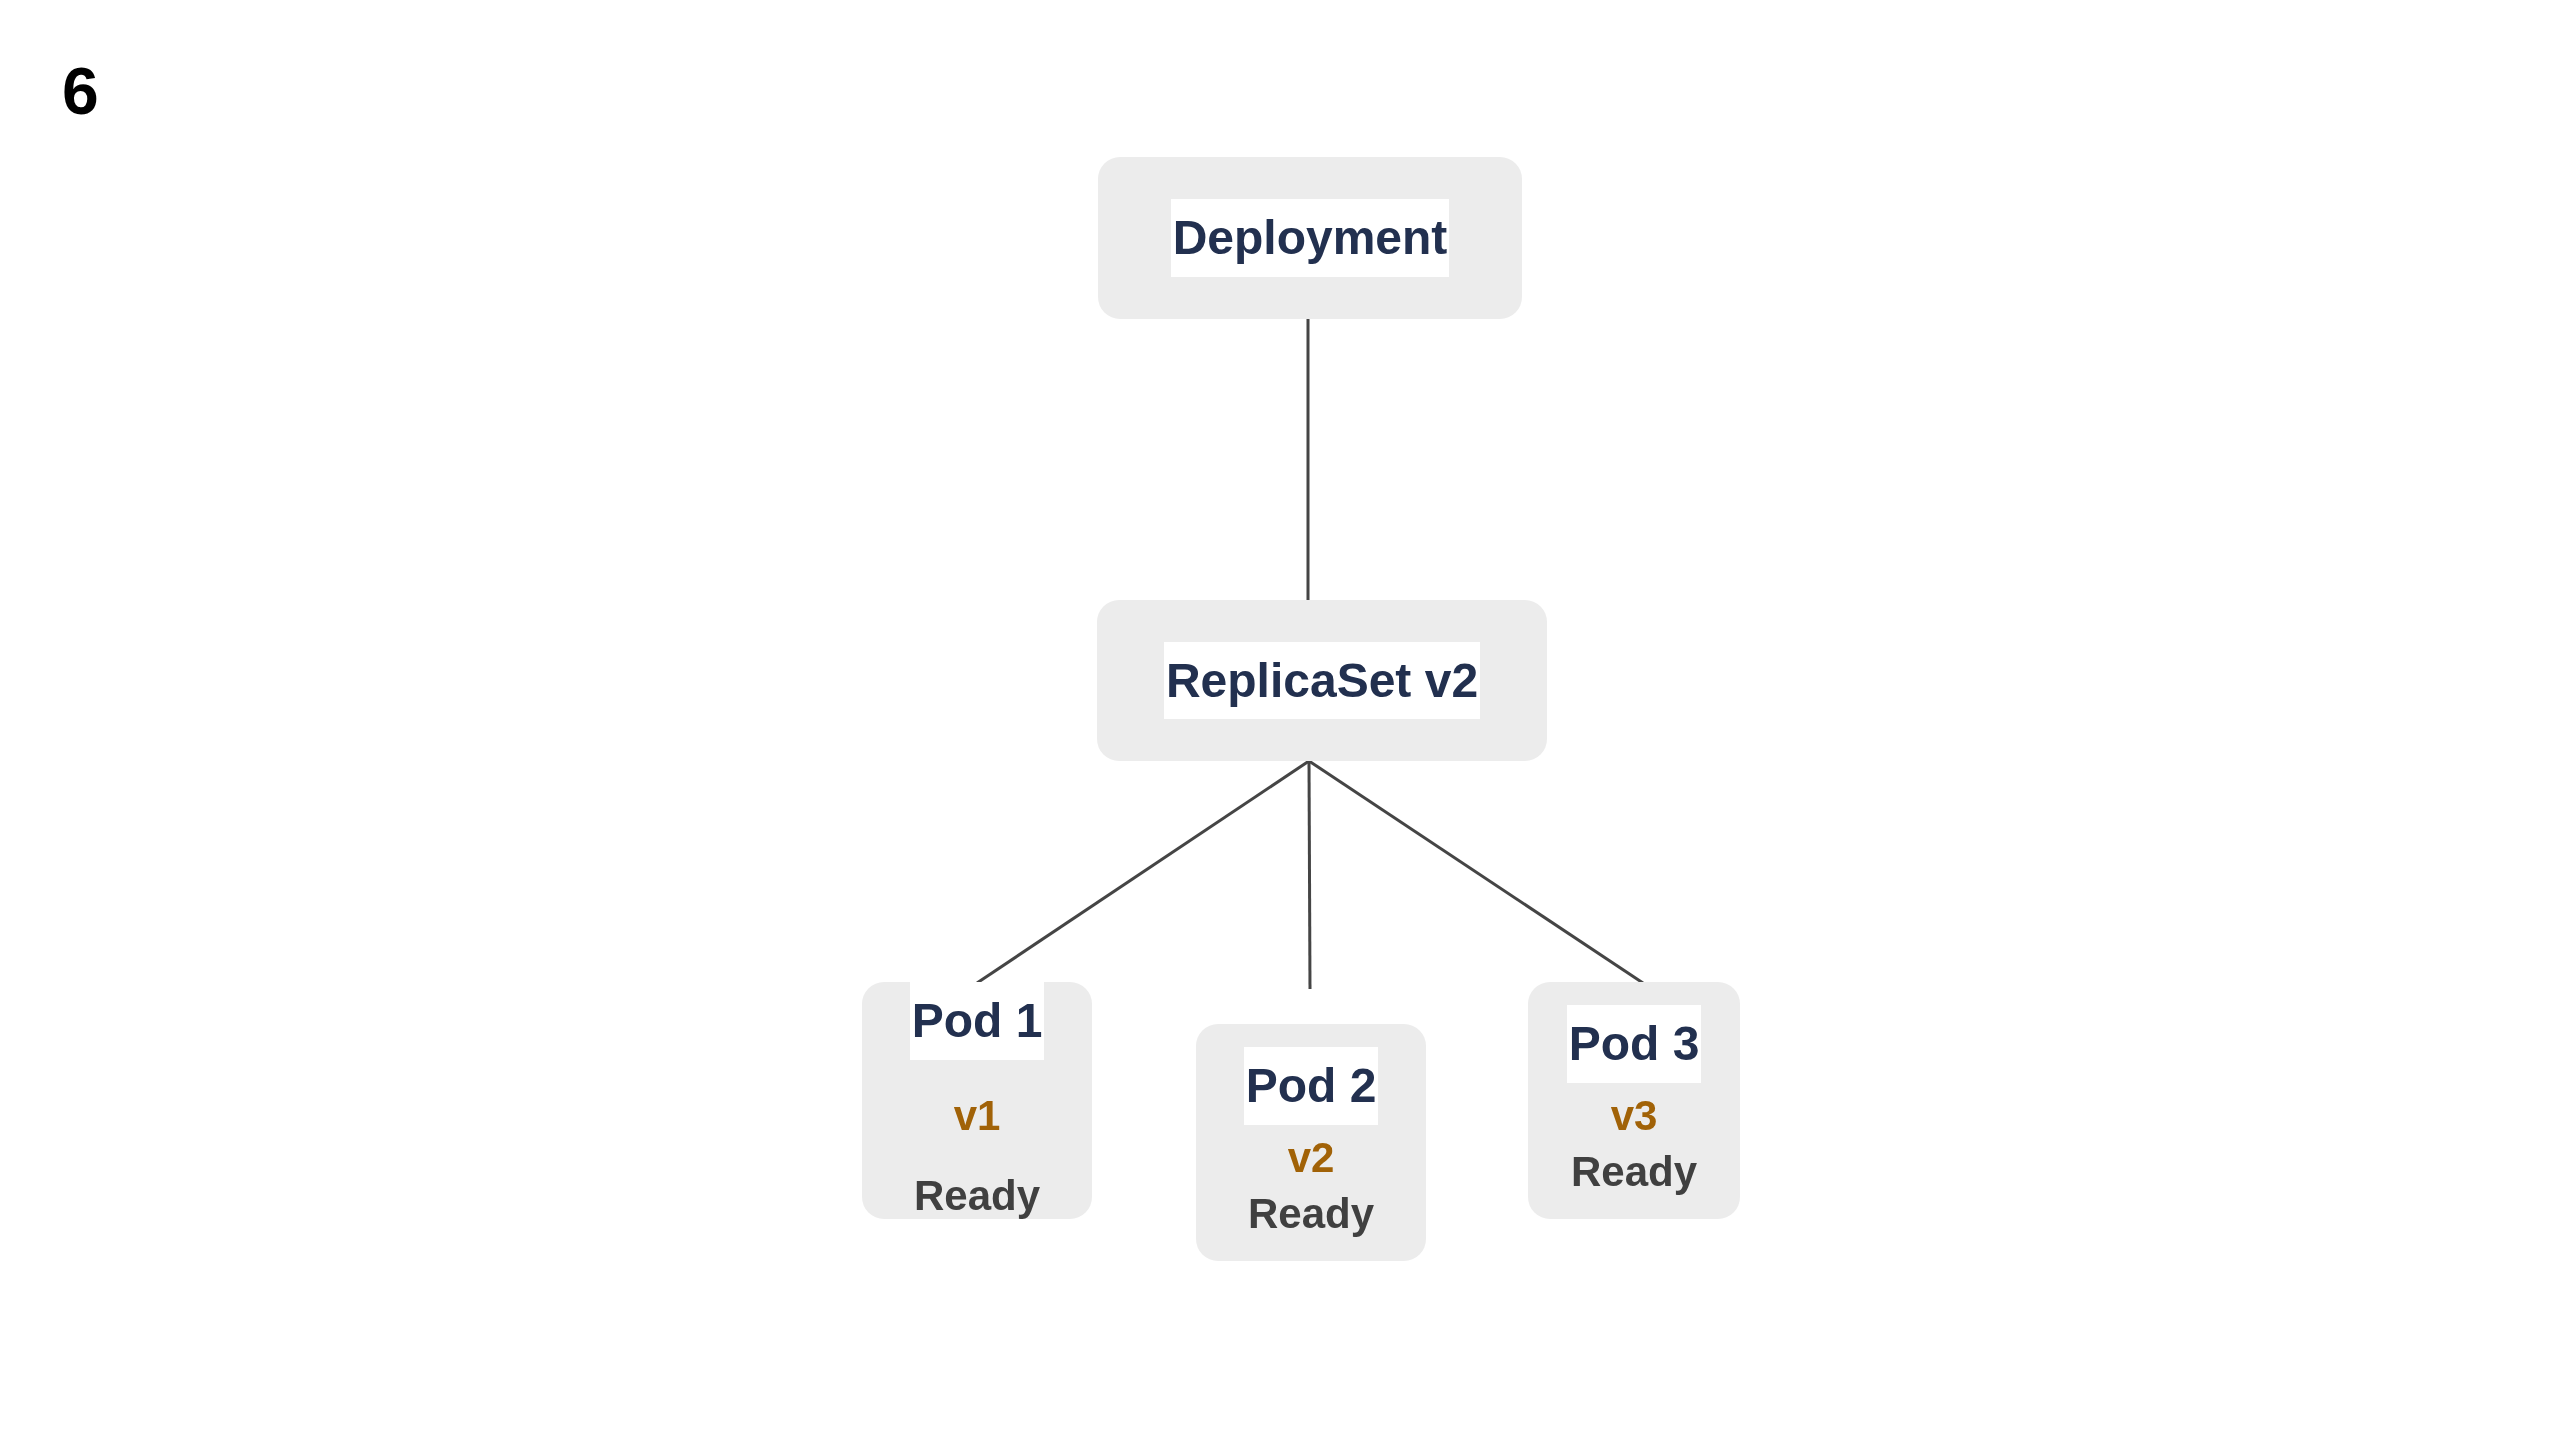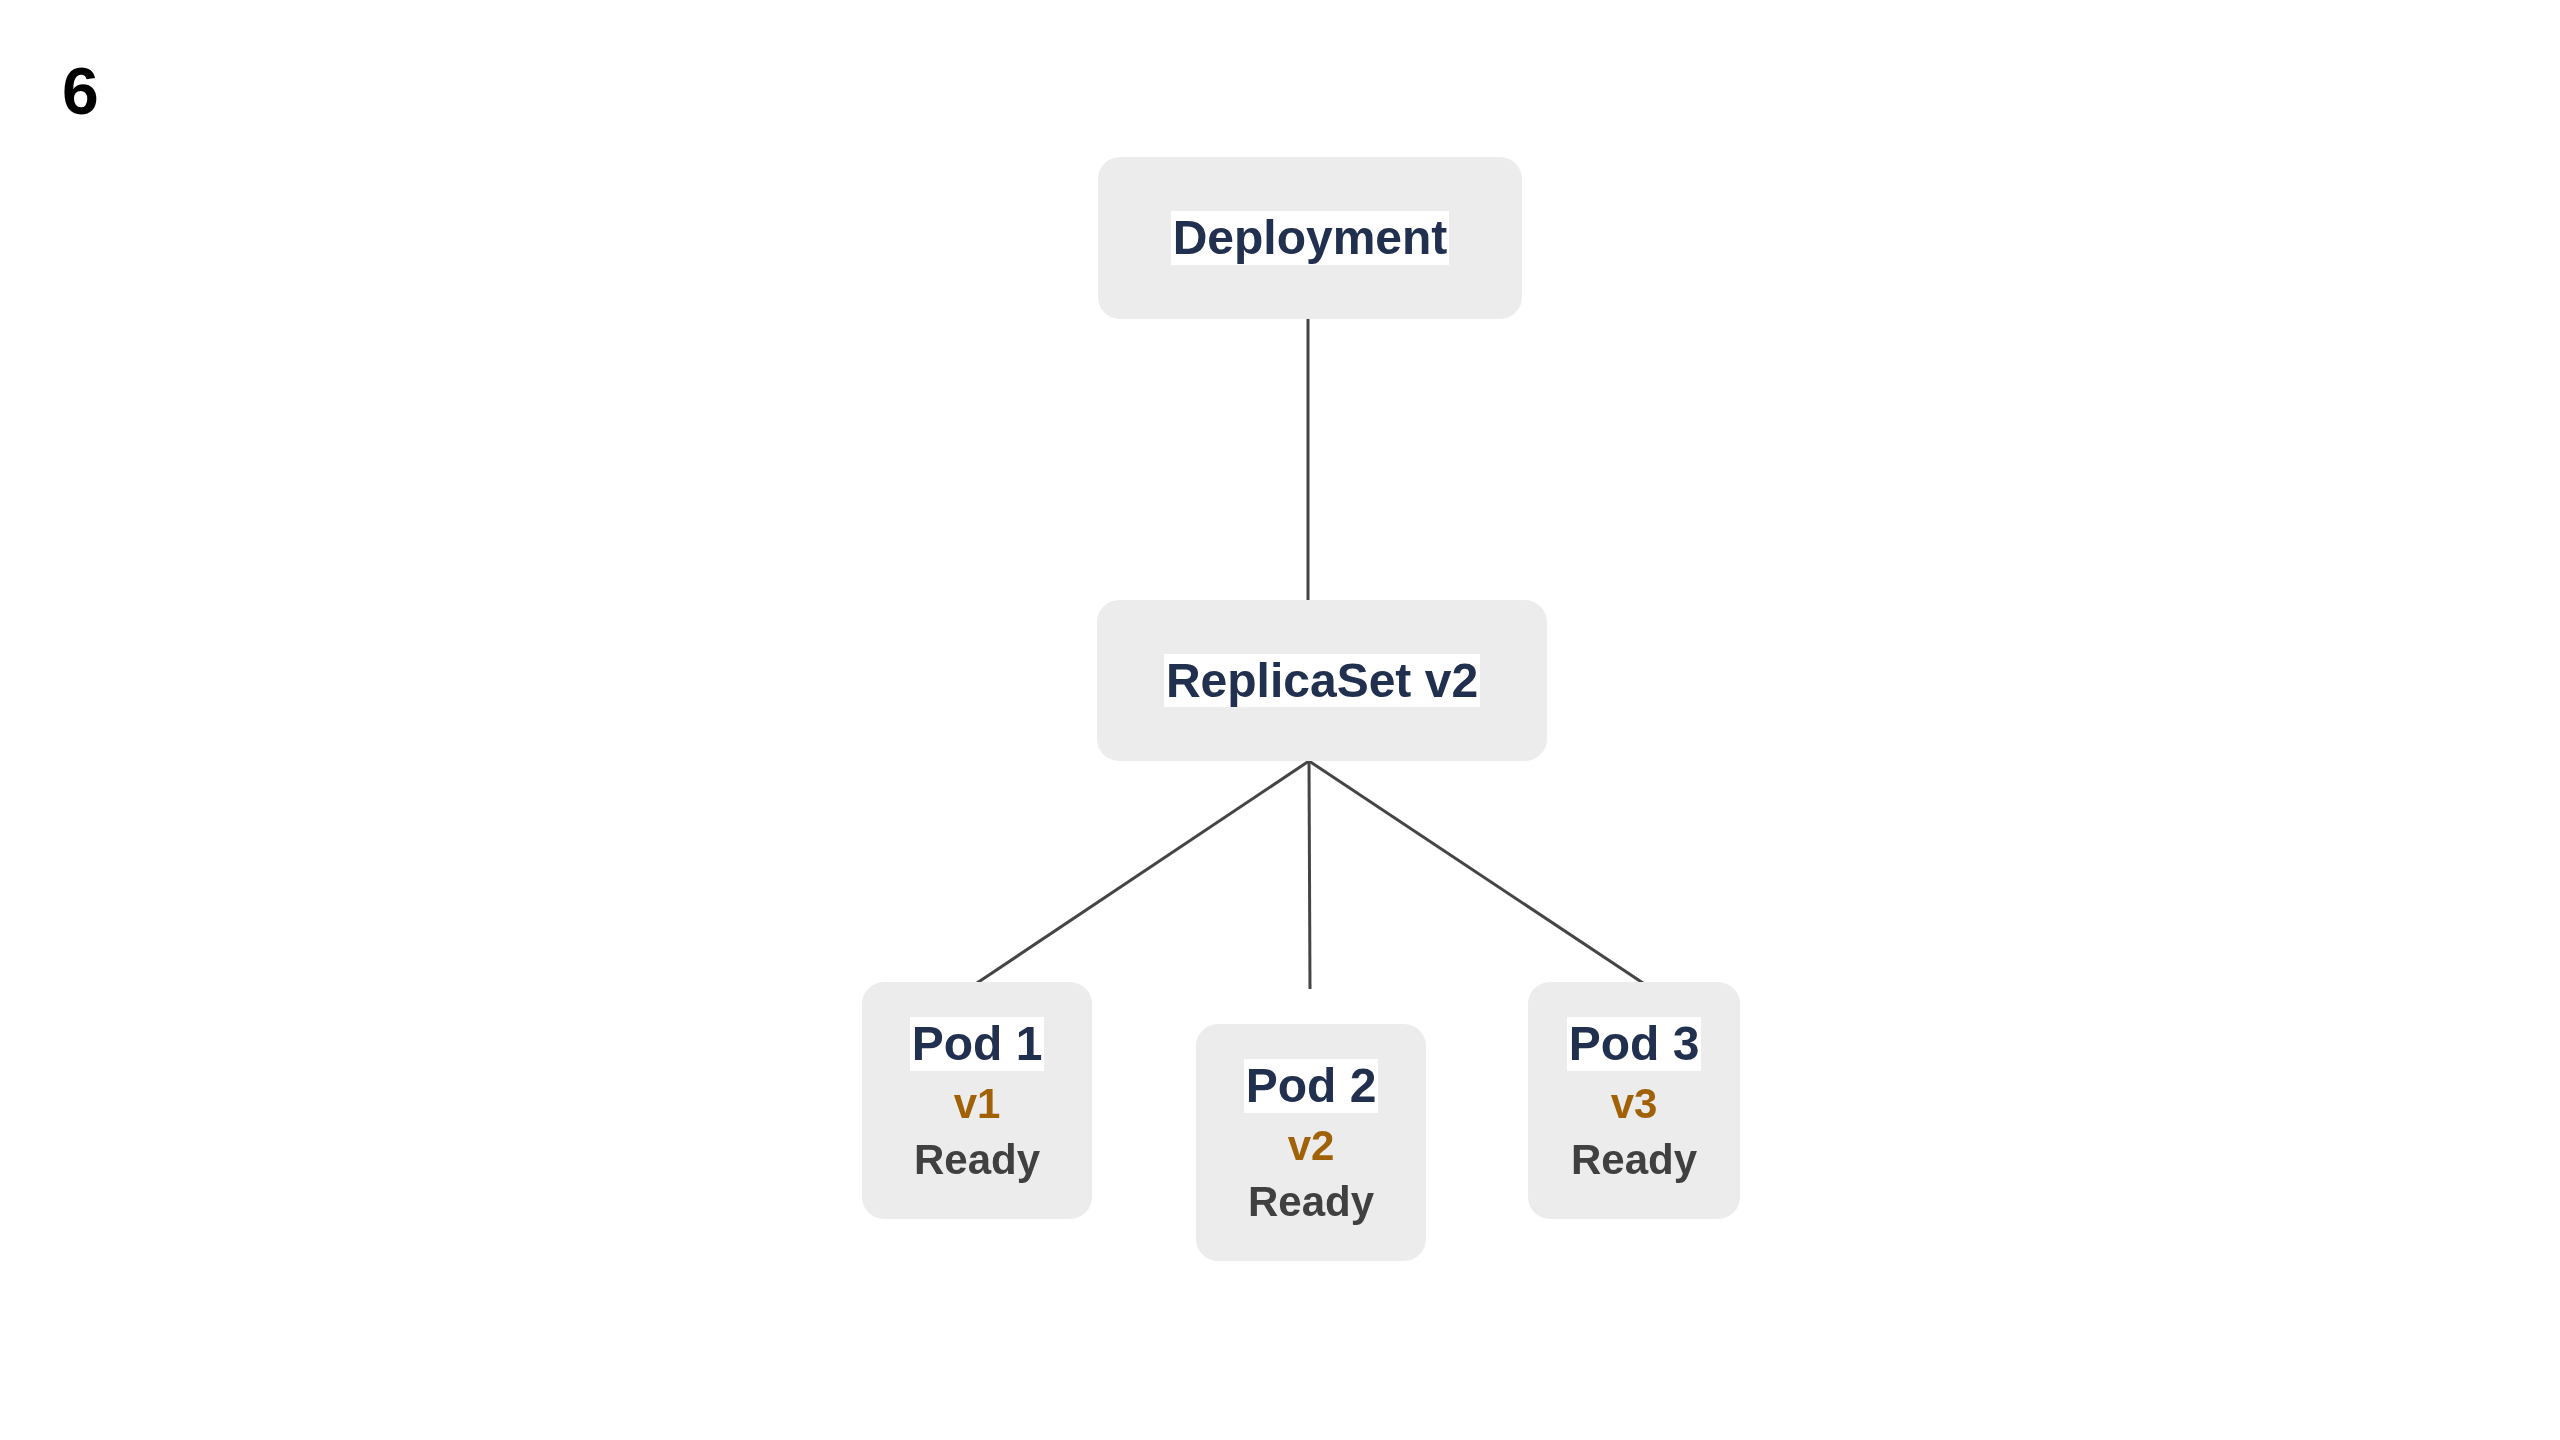--- a/index.html
+++ b/index.html
@@ -57,21 +57,21 @@
     justify-content: center;
     box-sizing: border-box;
   }
 
   .node-title {
     font-size: 48px;
     font-weight: bold;
     color: #22304f;
     background: #ffffff;
     line-height: 1.12;
-    padding: 0 2px;
+    padding: 12px 2px;
     white-space: nowrap;
   }
 
   .node-version {
     font-size: 42px;
     font-weight: bold;
     color: #a16207;
     line-height: 1.1;
     margin-top: 10px;
     white-space: nowrap;
@@ -97,20 +97,21 @@
     left: 1097px;
     top: 600px;
     width: 450px;
     height: 161px;
   }
   #node-pod-1 {
     left: 862px;
     top: 982px;
     width: 230px;
     height: 237px;
+    justify-content: space-between;
   }
   #node-pod-2 {
     left: 1196px;
     top: 988px;
     width: 230px;
     height: 237px;
     margin-top: 36px;
   }
   #node-pod-3 {
     left: 1528px;

